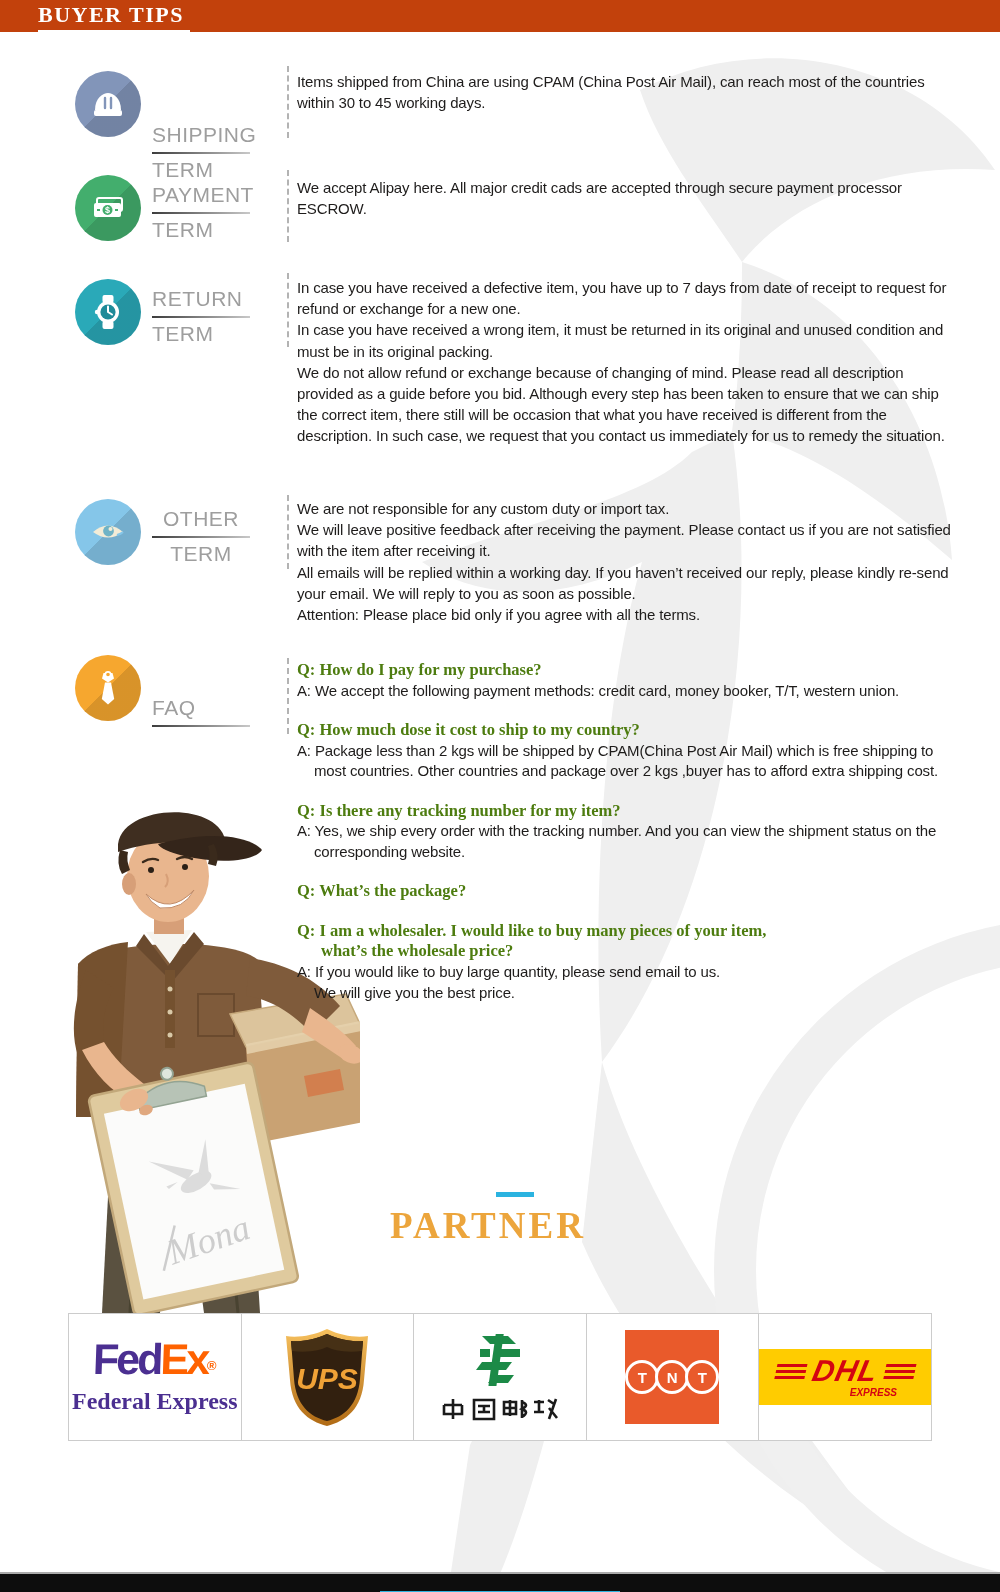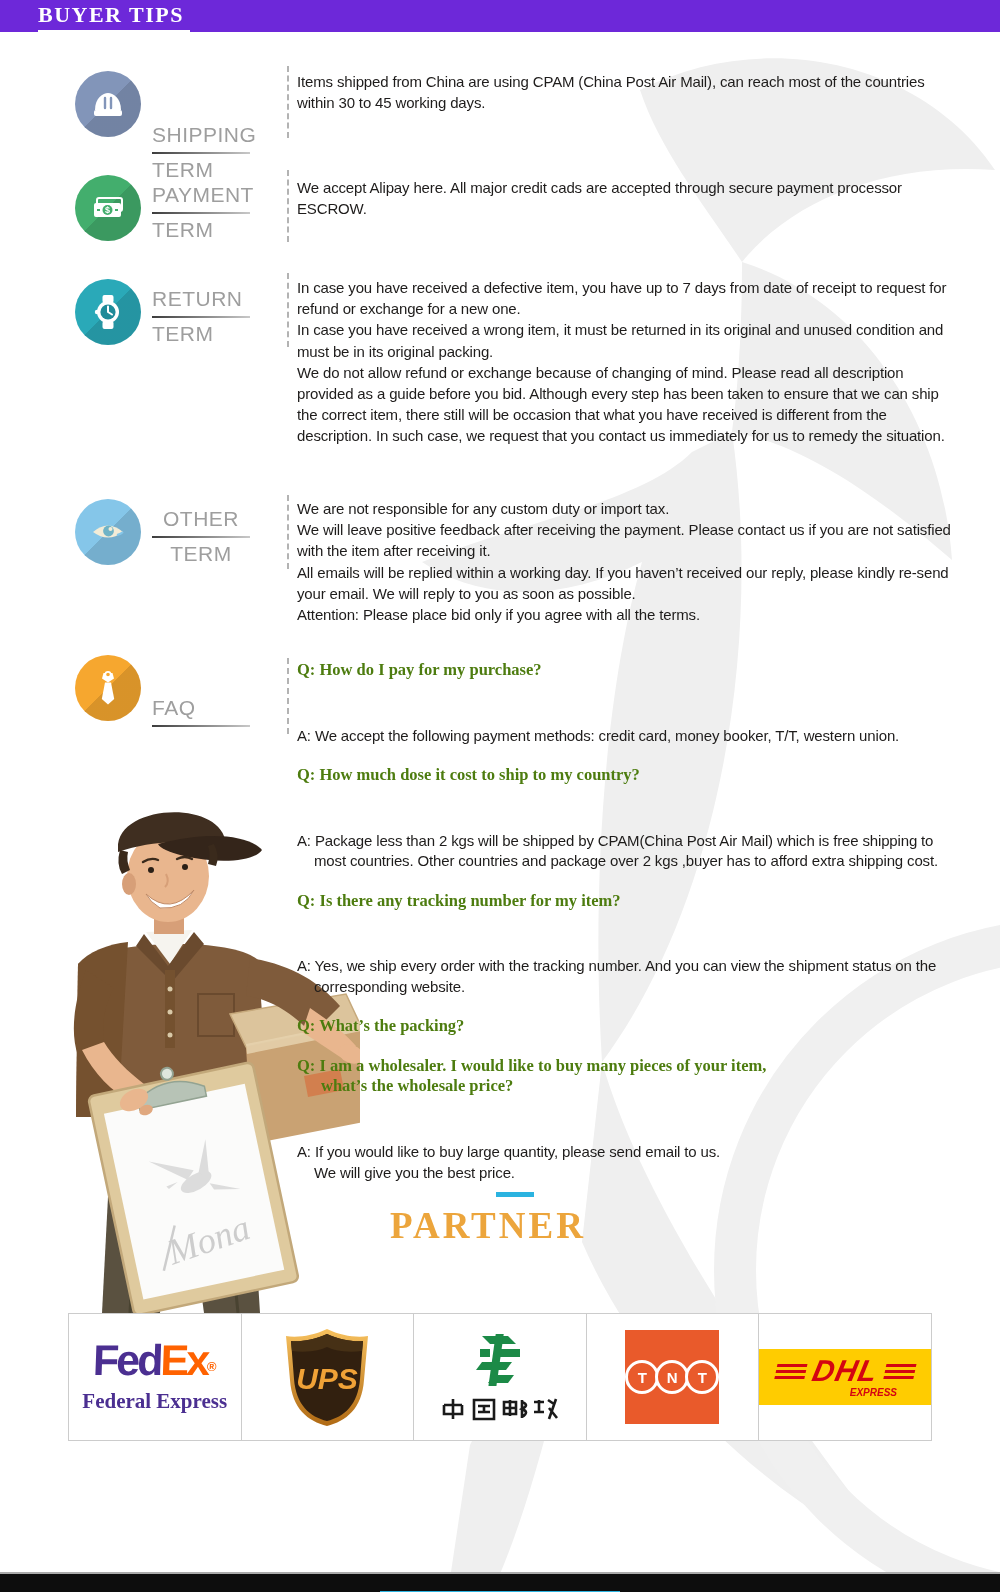--- a/index.html
+++ b/index.html
@@ -4,21 +4,21 @@
 <style>
   html,body{margin:0;padding:0;background:#fff;}
   #page{position:relative;width:1000px;height:1592px;background:#ffffff;overflow:hidden;
         font-family:"Liberation Sans",sans-serif;color:#222020;}
   .sr-only{position:absolute;width:1px;height:1px;overflow:hidden;clip:rect(0 0 0 0);white-space:nowrap;}
 
   
   .bg-mark{position:absolute;inset:0;z-index:0;}
 
   
-  .topbar{position:absolute;top:0;left:0;width:1000px;height:32px;background:#6d28d9;z-index:5;}
+  .topbar{position:absolute;top:0;left:0;width:1000px;height:32px;background:#c2410c;z-index:5;}
   .topbar-title{position:absolute;left:38px;top:2px;color:#ffffff;font-family:"Liberation Serif",serif;
         font-weight:bold;font-size:22px;letter-spacing:1.5px;border-bottom:2px solid #fff;padding:0 6px 2px 0;}
 
   
   .circle{position:absolute;left:75px;width:66px;height:66px;border-radius:50%;z-index:2;}
   .circle::after{content:"";position:absolute;inset:0;border-radius:50%;
         background:linear-gradient(135deg,transparent 49.5%,rgba(0,0,0,.12) 50%);}
   .circle svg{position:absolute;left:15px;top:15px;z-index:1;}
   .term-label{position:absolute;left:152px;width:98px;z-index:2;color:#9e9e9e;font-size:21px;letter-spacing:.5px;}
   .term-label .rule{height:2px;margin:5px 0 4px 0;background:linear-gradient(to right,#3c3c3c,#c9c9c9);}
@@ -32,39 +32,39 @@
   .i3{top:279px;} .l3{top:287px;} .t3{top:277px;} .d3{top:273px;height:74px;}
   .i4{top:499px;} .l4{top:507px;text-align:center;} .t4{top:498px;} .d4{top:495px;height:74px;}
   .i5{top:655px;} .l5{top:696px;} .d5{top:658px;height:76px;}
 
   
   .faq{position:absolute;left:297px;top:660px;width:656px;z-index:3;}
   .faq-item{margin-bottom:19px;}
   .faq-q{font-family:"Liberation Serif",serif;font-weight:bold;font-size:16.5px;line-height:20.5px;color:#4d7c0f;
         white-space:pre-line;padding-left:24px;text-indent:-24px;}
   .faq-a{font-size:15px;line-height:20.6px;letter-spacing:-.15px;color:#1e1c1b;
-        white-space:pre-line;padding-left:17px;text-indent:-17px;margin-top:45px;}
+        white-space:pre-line;padding-left:17px;text-indent:-17px;}
 
   
   .man{position:absolute;left:8px;top:792px;width:352px;height:521px;z-index:1;}
 
   
   .partner-accent{position:absolute;left:496px;top:1192px;width:38px;height:5px;background:#2bb3e0;z-index:3;}
   .partner-title{position:absolute;left:-12px;top:1204px;width:1000px;text-align:center;z-index:3;
         font-family:"Liberation Serif",serif;font-weight:bold;font-size:37px;color:#eca53c;letter-spacing:3px;}
 
   
   .logos{position:absolute;left:68px;top:1313px;width:862px;height:126px;background:#fff;
         border:1px solid #cccccc;display:flex;z-index:4;}
   .logo-cell{flex:1;display:flex;flex-direction:column;align-items:center;justify-content:center;border-left:1px solid #cccccc;}
   .logo-cell:first-child{border-left:none;}
   .fedex-line{font-weight:bold;font-size:43px;letter-spacing:-3px;line-height:40px;transform:skewX(-2deg);}
   .fedex-fed{color:#4b2f91;} .fedex-ex{color:#ff6200;}
   .fedex-reg{font-size:13px;color:#ff6200;letter-spacing:0;vertical-align:4px;}
-  .fedex-sub{font-family:"Liberation Serif",serif;font-weight:bold;font-size:21px;color:#4b2f91;margin-top:2px;letter-spacing:0;}
+  .fedex-sub{font-family:"Liberation Serif",serif;font-weight:bold;font-size:24px;color:#4b2f91;margin-top:2px;letter-spacing:0;}
   .tnt-box{width:94px;height:94px;background:#e95a2b;display:flex;align-items:center;justify-content:center;}
   .tnt-circle{width:28px;height:28px;border-radius:50%;border:3px solid #fff;margin:0 -2px;background:#e95a2b;
         color:#fff;font-weight:bold;font-size:15px;display:flex;align-items:center;justify-content:center;}
   .dhl-box{width:172px;height:56px;background:#ffcc00;display:flex;flex-direction:column;align-items:center;justify-content:center;}
   .dhl-row{display:flex;align-items:center;gap:7px;transform:skewX(-12deg);}
   .dhl-dash{width:30px;height:3px;background:#d40511;box-shadow:0 6px 0 #d40511,0 -6px 0 #d40511;}
   .dhl-text{font-weight:bold;font-style:italic;font-size:30px;line-height:28px;color:#d40511;letter-spacing:1px;}
   .dhl-sub{font-weight:bold;font-style:italic;font-size:10px;color:#d40511;align-self:flex-end;margin:2px 34px 0 0;}
   .cpost-sub{margin-top:4px;}
 
@@ -183,21 +183,21 @@
     </div>
     <div class="faq-item">
       <div class="faq-q">Q: How much dose it cost to ship to my country?</div>
       <div class="faq-a">A: Package less than 2 kgs will be shipped by CPAM(China Post Air Mail) which is free shipping to most countries. Other countries and package over 2 kgs ,buyer has to afford extra shipping cost.</div>
     </div>
     <div class="faq-item">
       <div class="faq-q">Q: Is there any tracking number for my item?</div>
       <div class="faq-a">A: Yes, we ship every order with the tracking number. And you can view the shipment status on the corresponding website.</div>
     </div>
     <div class="faq-item">
-      <div class="faq-q">Q: What’s the packing?</div>
+      <div class="faq-q">Q: What’s the package?</div>
     </div>
     <div class="faq-item">
       <div class="faq-q">Q: I am a wholesaler. I would like to buy many pieces of your item,
 what’s the wholesale price?</div>
       <div class="faq-a">A: If you would like to buy large quantity, please send email to us.
 We will give you the best price.</div>
     </div>
   </div>
 
   <svg class="man" viewBox="0 0 352 521" aria-hidden="true">

